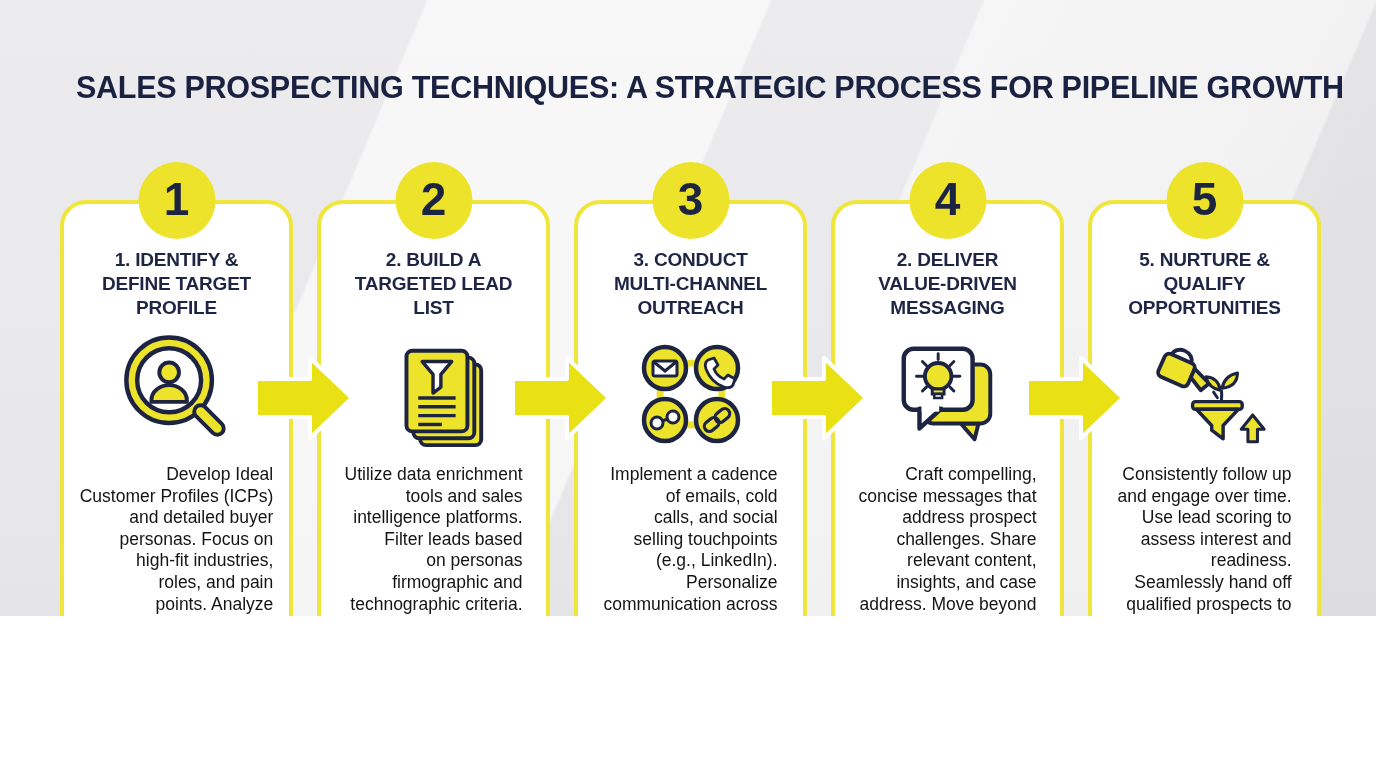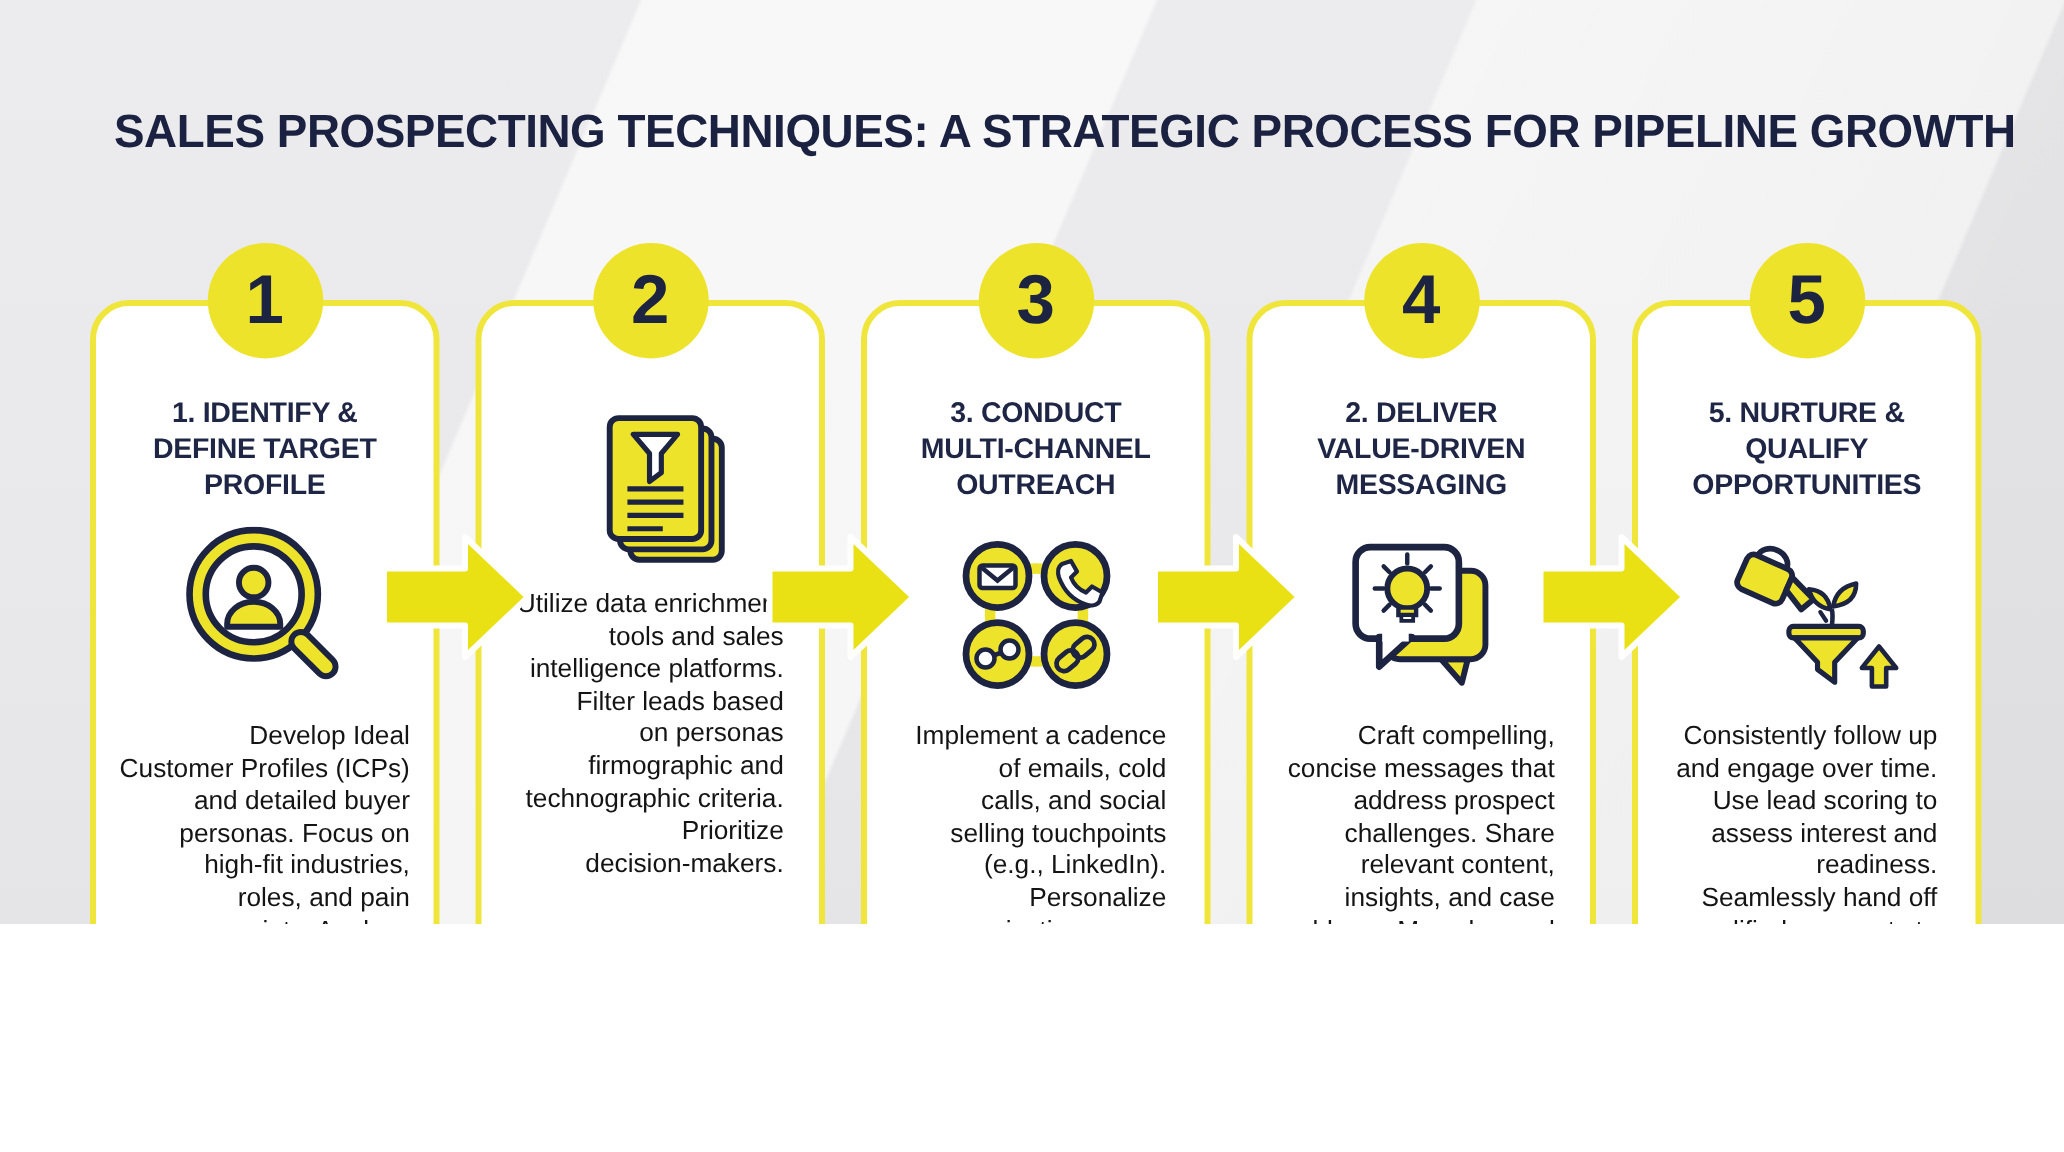--- a/index.html
+++ b/index.html
@@ -33,21 +33,21 @@
     position:absolute; top:-42px; left:50%; transform:translateX(-50%);
     width:77px; height:77px; border-radius:50%;
     background:#EEE32B; color:#1D2442;
     font-size:46px; font-weight:bold;
     display:flex; align-items:center; justify-content:center;
     padding-bottom:3px;
   }
 
   .card-title {
     font-size:19px; line-height:24px; font-weight:bold; color:#1E2545;
-    text-align:center; white-space:pre-line; letter-spacing:-.2px;margin-top:16px;
+    text-align:center; white-space:pre-line; letter-spacing:-.2px;
   }
 
   .icon-wrap {
     height:124px; width:132px; margin-top:12px;
     display:flex; align-items:center; justify-content:center;
   }
   .icon-wrap svg { display:block; }
 
   .desc {
     margin-top:8px; font-size:17.5px; line-height:21.6px; color:#141414;
@@ -90,20 +90,23 @@
 personas. Focus on
 high-fit industries,
 roles, and pain
 points. Analyze
 existing successful
 customer data.</p>
   </section>
 
   <section class="card c2">
     <div class="badge">2</div>
+    <h2 class="card-title">2. BUILD A
+TARGETED LEAD
+LIST</h2>
     <div class="icon-wrap">
       <svg width="118" height="118" viewBox="0 0 120 120">
         <rect x="46" y="30" width="62" height="82" rx="6" fill="#EEE32B" stroke="#1D2442" stroke-width="4"></rect>
         <rect x="39" y="23" width="62" height="82" rx="6" fill="#EEE32B" stroke="#1D2442" stroke-width="4"></rect>
         <rect x="32" y="16" width="62" height="82" rx="6" fill="#EEE32B" stroke="#1D2442" stroke-width="4"></rect>
         <path d="M48,27 h30 l-11,13 v13 l-8,6 v-19 z" fill="#FFFFFF" stroke="#1D2442" stroke-width="3.5" stroke-linejoin="round"></path>
         <line x1="44" y1="64" x2="82" y2="64" stroke="#1D2442" stroke-width="3.5"></line>
         <line x1="44" y1="73" x2="82" y2="73" stroke="#1D2442" stroke-width="3.5"></line>
         <line x1="44" y1="82" x2="82" y2="82" stroke="#1D2442" stroke-width="3.5"></line>
         <line x1="44" y1="91" x2="68" y2="91" stroke="#1D2442" stroke-width="3.5"></line>

